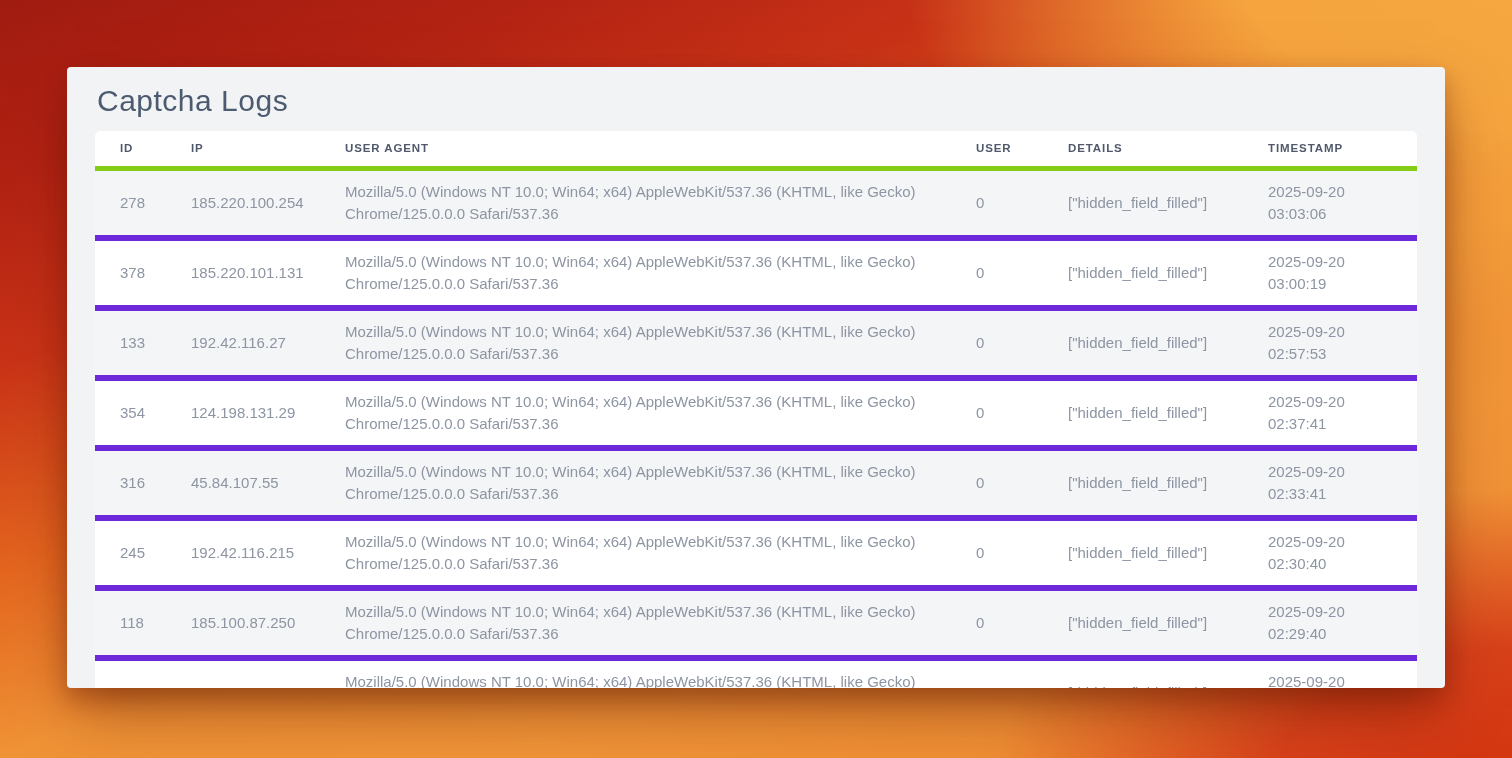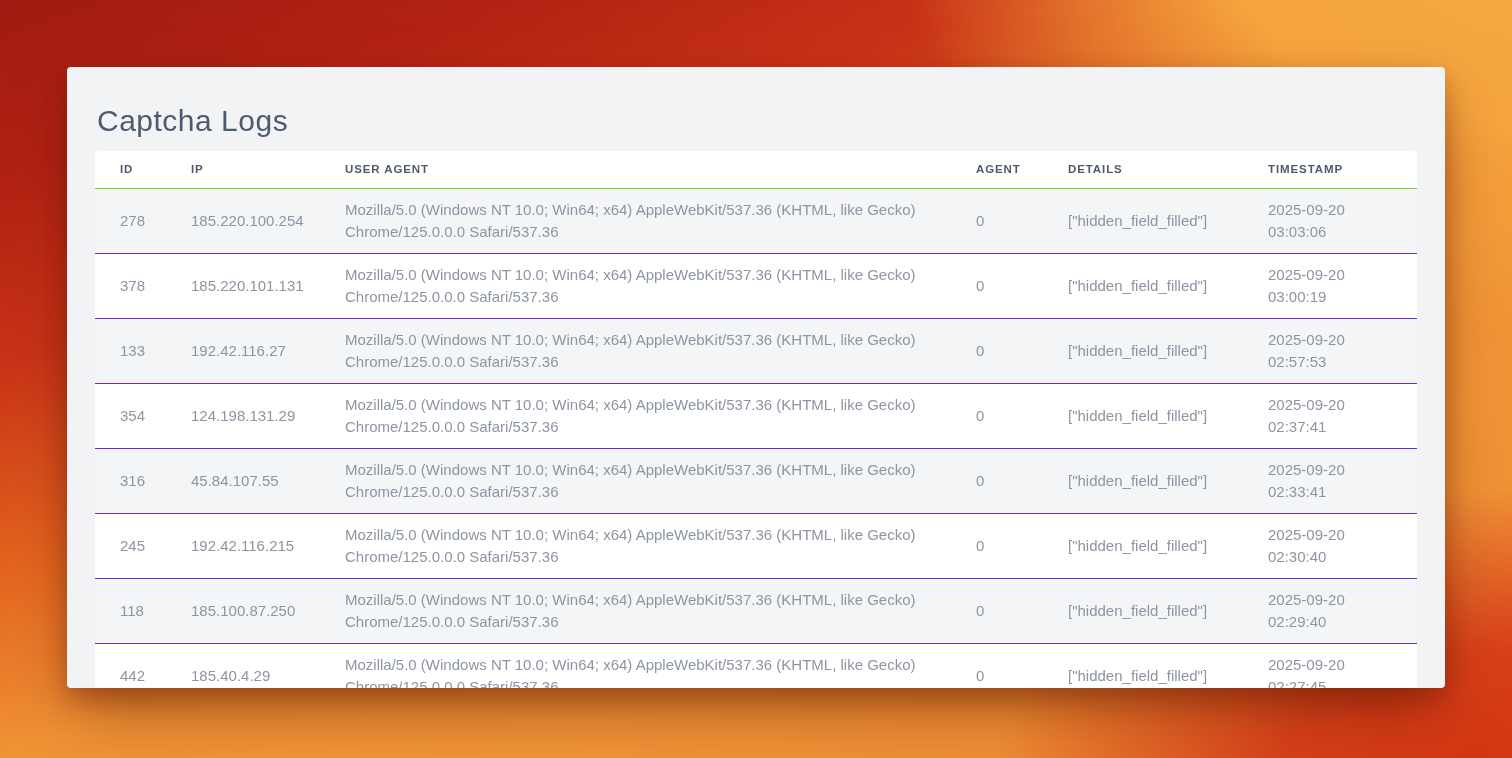--- a/index.html
+++ b/index.html
@@ -31,21 +31,20 @@
     overflow: hidden;
   }
 
   .card-title {
     padding: 17px 30px 13px 30px;
     font-size: 30px;
     line-height: 34px;
     font-weight: 500;
     letter-spacing: 0.5px;
     color: #4c5b70;
-    margin-top: 20px;
   }
 
   .table-wrap {
     margin: 0 28px;
     background: #ffffff;
     border-radius: 6px 6px 0 0;
     overflow: hidden;
   }
 
   table {
@@ -57,26 +56,26 @@
   thead th {
     height: 37px;
     padding: 0 15px 0 25px;
     text-align: left;
     vertical-align: middle;
     font-size: 11.5px;
     font-weight: 700;
     letter-spacing: 0.9px;
     color: #50596b;
     background: #ffffff;
-    border-bottom: 1px solid #84cc16;
+    border-bottom: 5px solid #84cc16;
     white-space: nowrap;
   }
 
   tbody tr {
-    border-bottom: 1px solid #6d28d9;
+    border-bottom: 6px solid #6d28d9;
     background: #ffffff;
   }
 
   tbody tr:nth-child(odd) {
     background: #f4f5f7;
   }
 
   tbody td {
     padding: 10px 15px 10px 25px;
     vertical-align: middle;
@@ -103,21 +102,21 @@
         <col style="width:631px">
         <col style="width:92px">
         <col style="width:200px">
         <col style="width:174px">
       </colgroup>
       <thead>
         <tr>
           <th>ID</th>
           <th>IP</th>
           <th>USER AGENT</th>
-          <th>AGENT</th>
+          <th>USER</th>
           <th>DETAILS</th>
           <th>TIMESTAMP</th>
         </tr>
       </thead>
       <tbody>
   <tr>
     <td class="nowrap">278</td>
     <td class="nowrap">185.220.100.254</td>
     <td>Mozilla/5.0 (Windows NT 10.0; Win64; x64) AppleWebKit/537.36 (KHTML, like Gecko) Chrome/125.0.0.0 Safari/537.36</td>
     <td class="nowrap">0</td>

